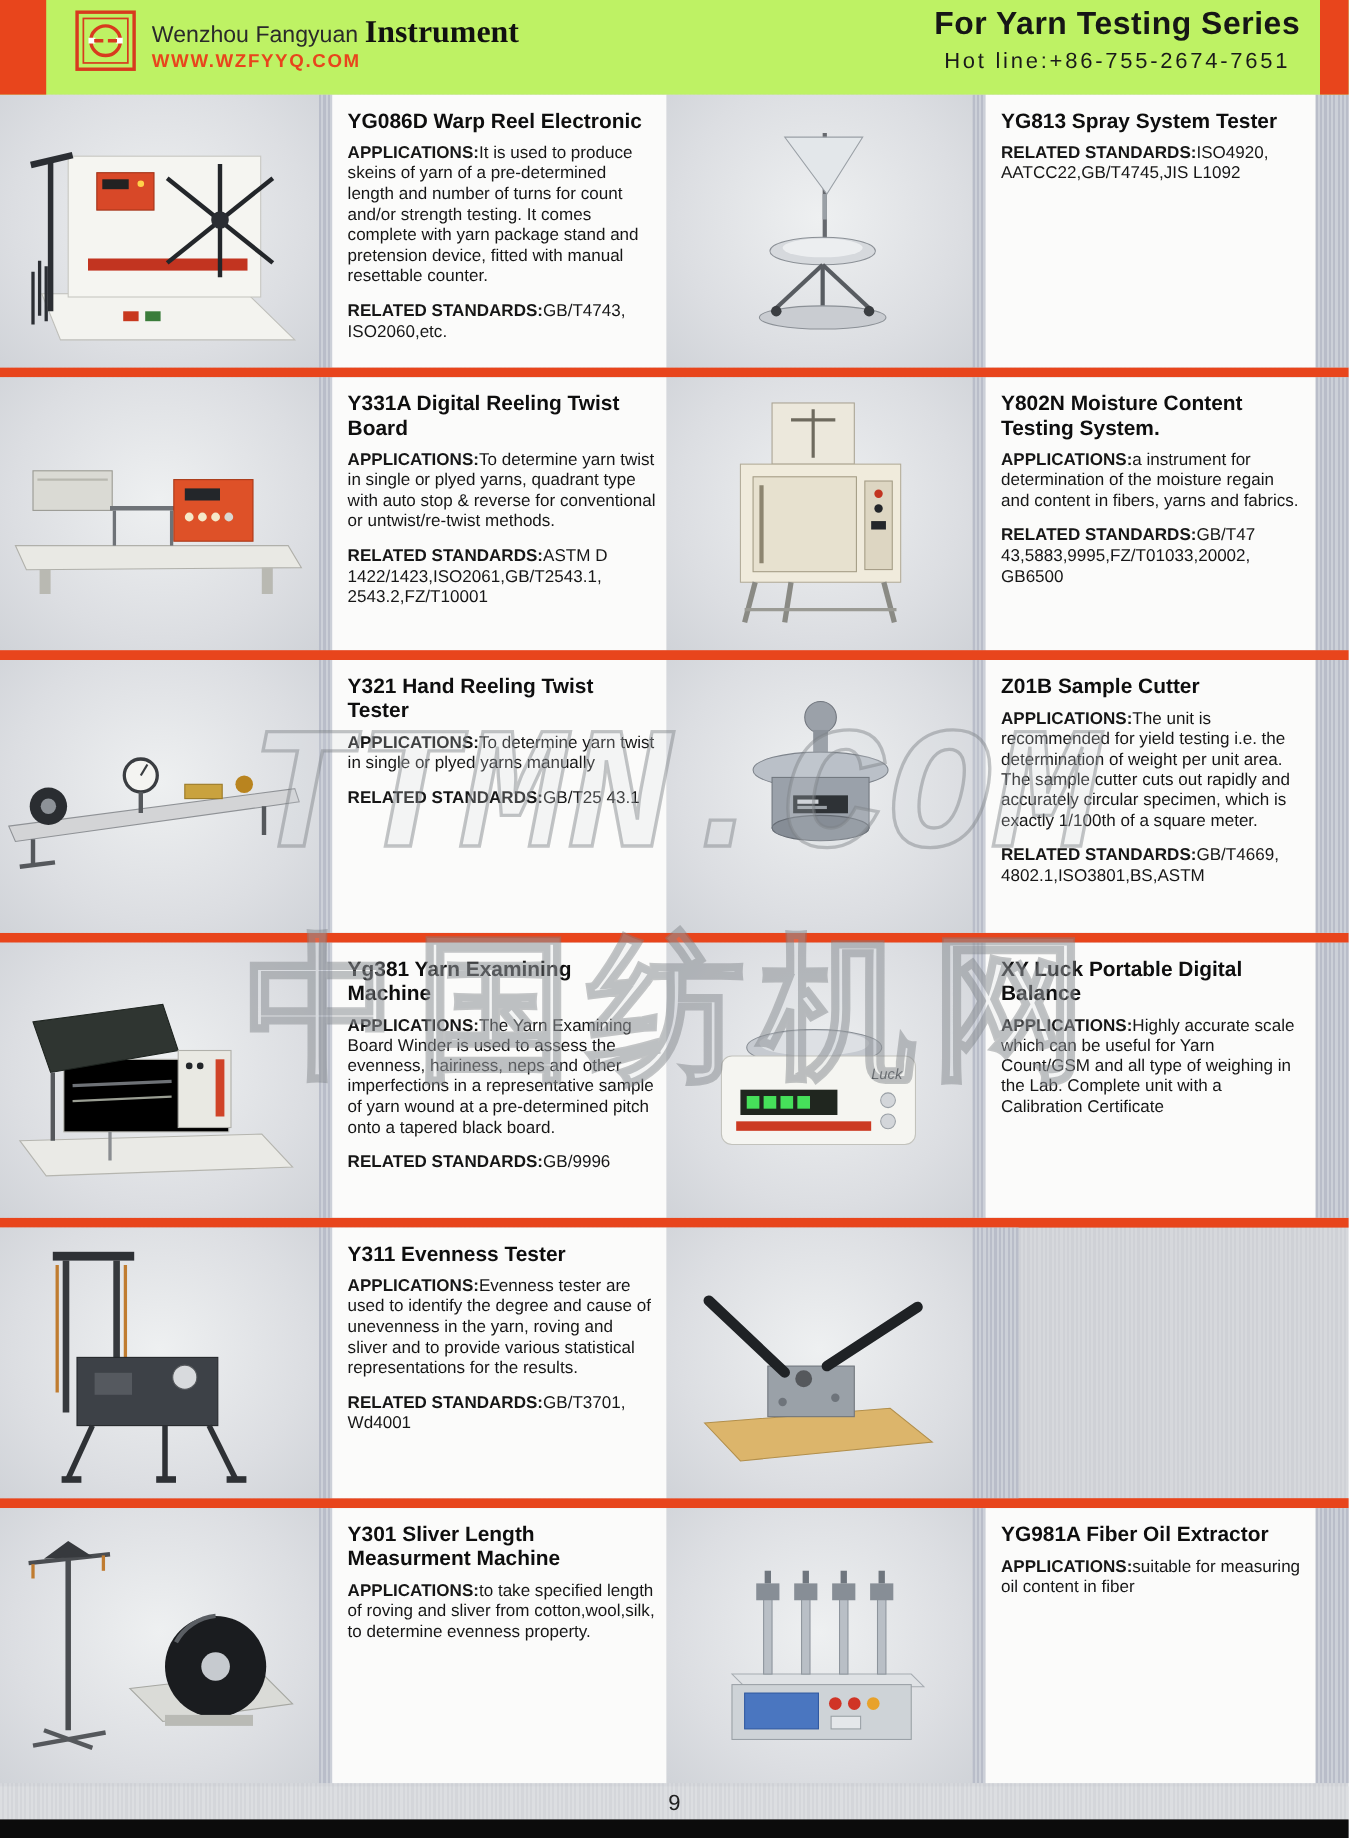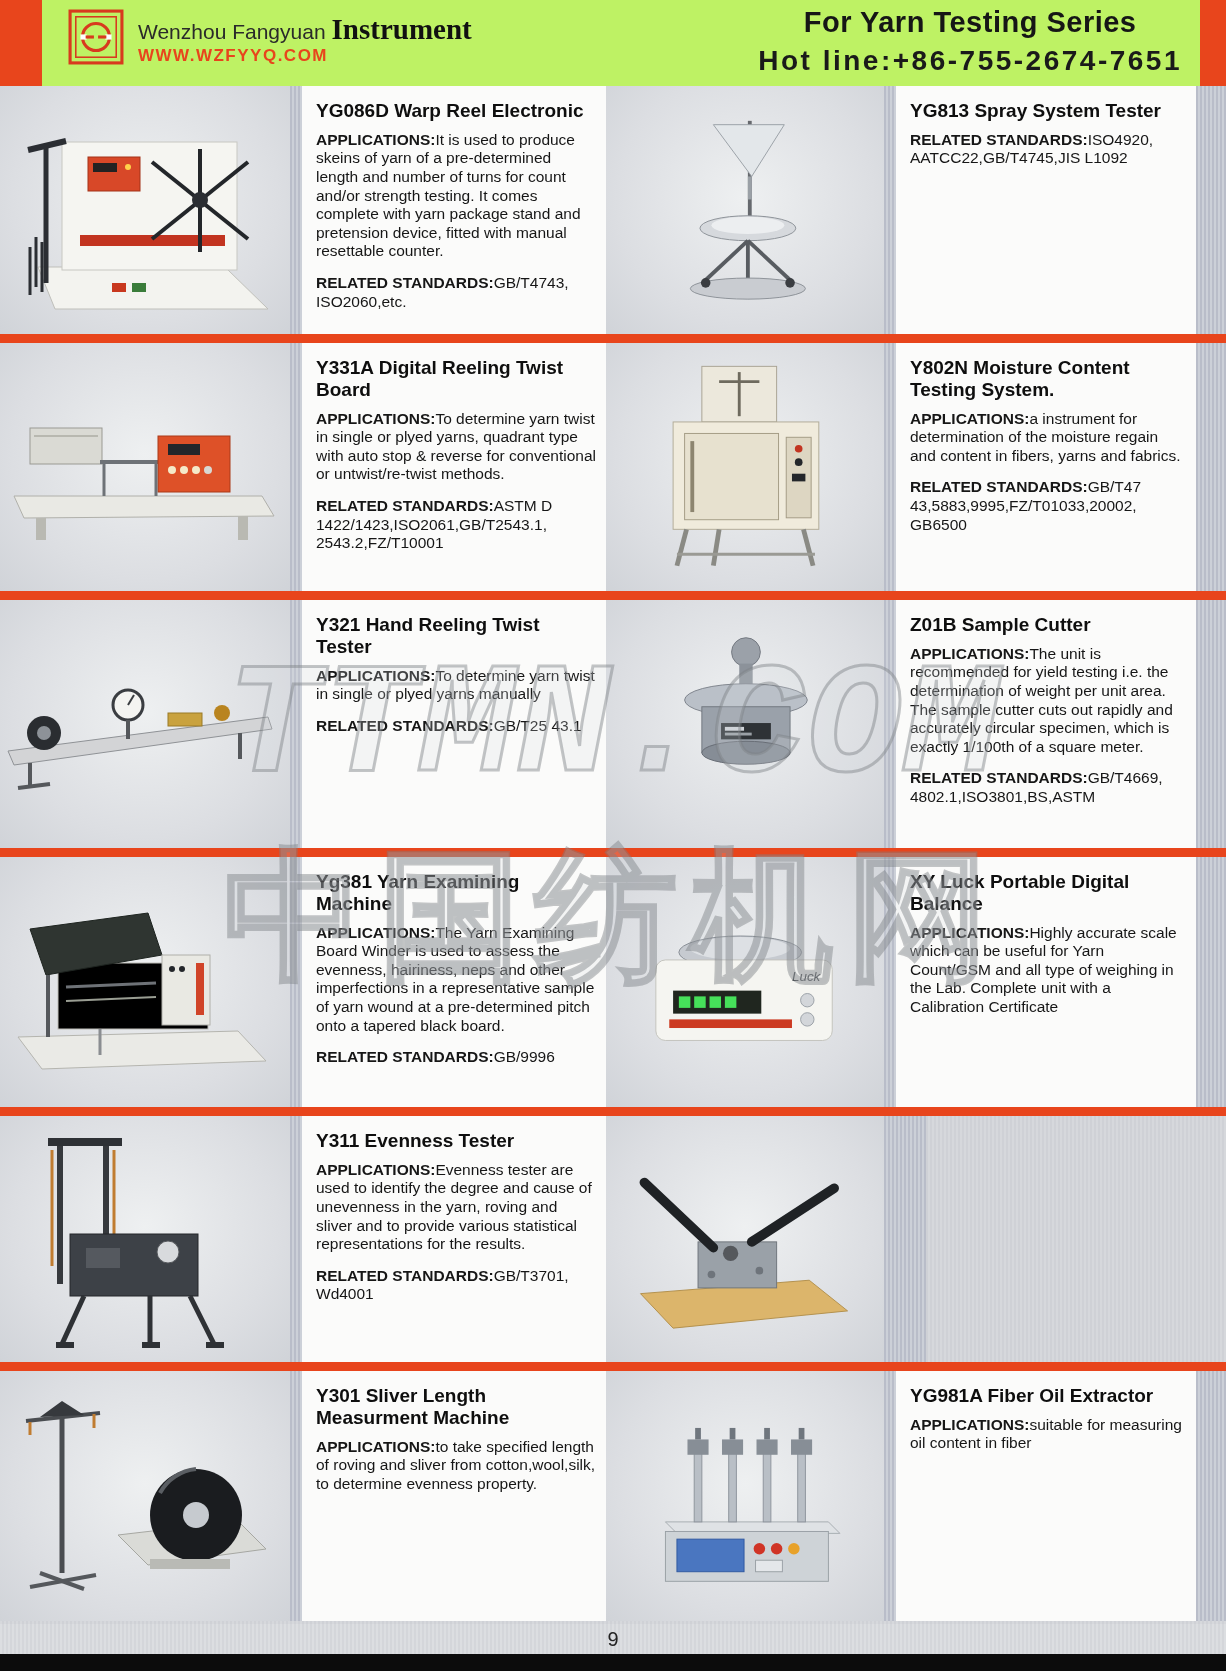--- a/index.html
+++ b/index.html
@@ -12,21 +12,21 @@
   .header{position:absolute;top:0;left:0;width:1226px;height:86px;background:#bef264;z-index:2;}
   .header-redblock{position:absolute;left:0;top:0;width:42px;height:86px;background:#e8451c;}
   .header-redstrip-right{position:absolute;right:0;top:0;width:26px;height:86px;background:#e8451c;}
   .logo{position:absolute;left:68px;top:9px;width:56px;height:56px;}
   .brand{position:absolute;left:138px;top:14px;line-height:1.05;white-space:nowrap;}
   .brand-prefix{font-size:21px;color:#2a2a2a;}
   .brand-bold{font-family:"Liberation Serif",serif;font-weight:bold;font-size:29px;color:#111;margin-left:6px;}
   .brand-site{font-size:17px;font-weight:bold;letter-spacing:1.5px;color:#e8451c;margin-top:3px;}
   .header-right{position:absolute;right:44px;top:6px;text-align:center;white-space:nowrap;}
   .series-title{font-size:29px;font-weight:bold;color:#161616;letter-spacing:.5px;}
-  .hotline{font-size:28px;font-weight:bold;color:#1a1a1a;letter-spacing:2.5px;margin-top:6px;}
+  .hotline{font-size:20px;font-weight:normal;color:#1a1a1a;letter-spacing:2.5px;margin-top:6px;}
   
   .content{position:absolute;top:86px;left:0;width:1226px;}
   .sep{height:9px;background:#e8451c;}
   .row{display:flex;}
   .img-cell{width:290px;position:relative;background:radial-gradient(ellipse at 50% 45%, #eef0f1 0%, #dcdee2 65%, #d0d3d8 100%);}
   .img-cell.right{width:278px;}
   .img-cell svg{width:100%;height:100%;display:block;}
   .gutter{width:12px;background:repeating-linear-gradient(90deg,#b9bdc9 0 2px,#ccd0d8 2px 4px);}
   .edge{width:30px;background:repeating-linear-gradient(90deg,#b9bdc9 0 2px,#ccd0d8 2px 4px);}
   .text-cell{width:304px;background:#fbfbfa;padding:14px 10px 0 14px;box-sizing:border-box;color:#161616;}

